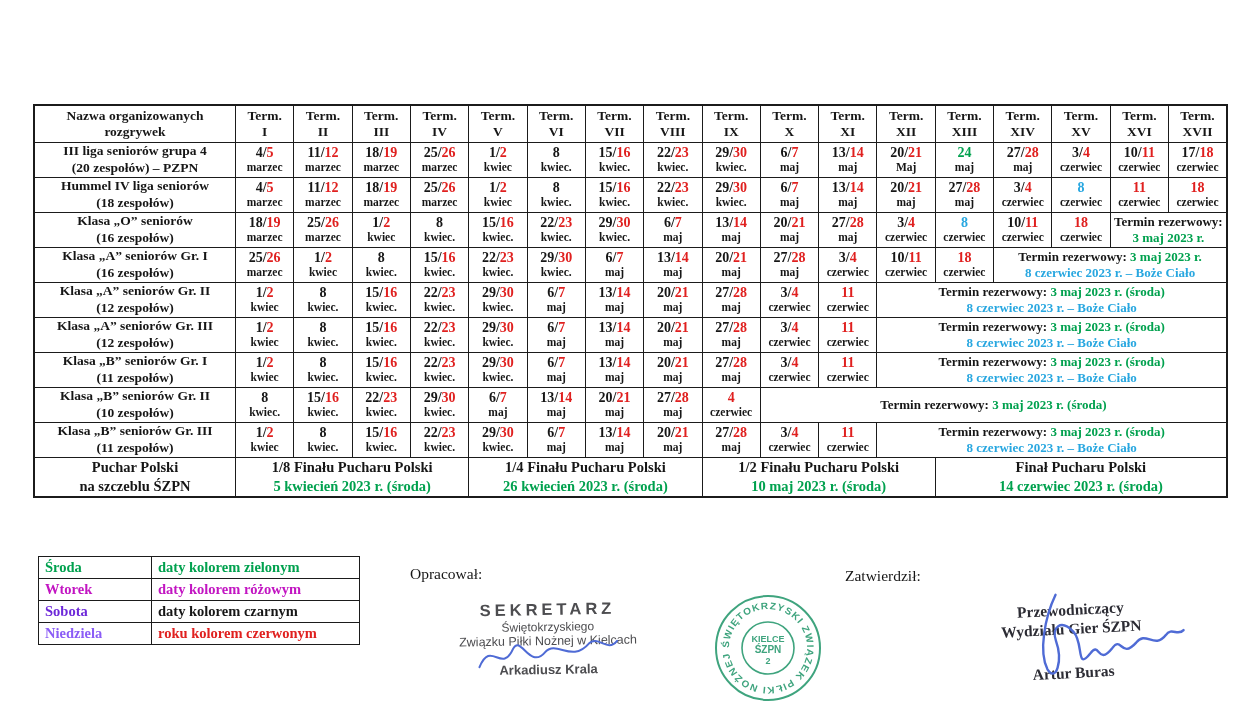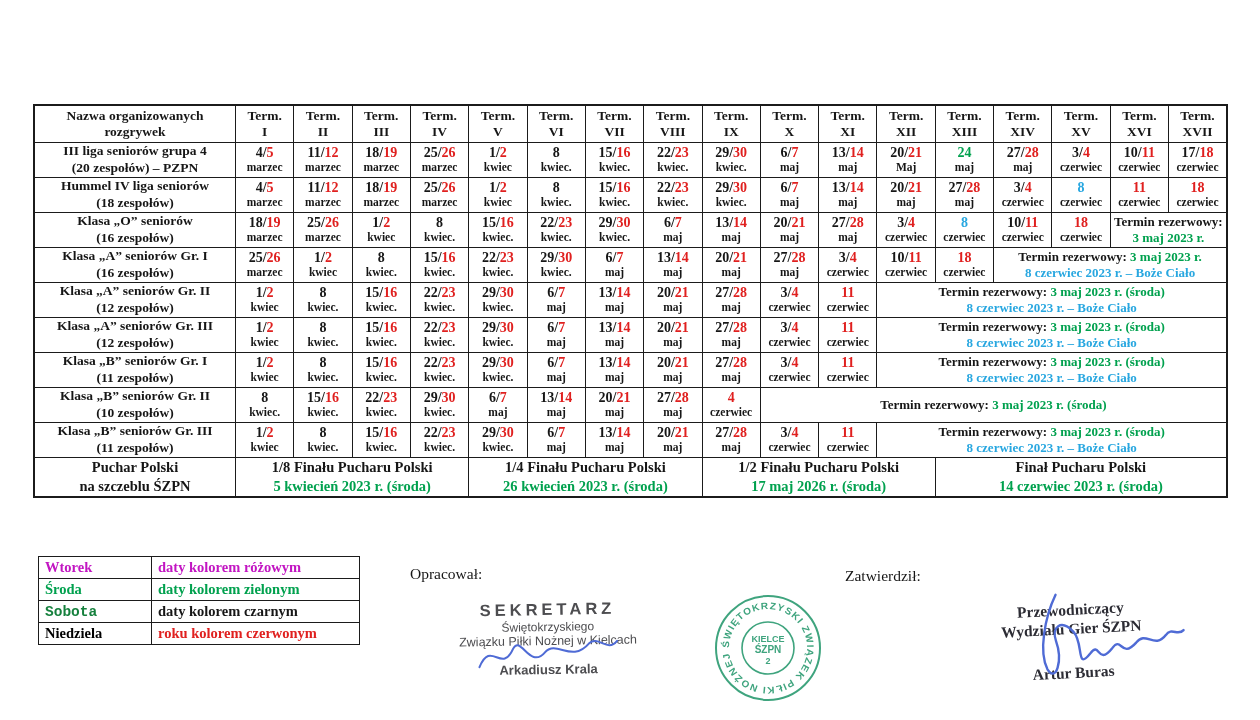--- a/index.html
+++ b/index.html
@@ -687,48 +687,48 @@
             <td class="cup" colspan="4">
               <div class="cup-t">1/8 Finału Pucharu Polski</div>
               <div class="cup-d" style="color: rgb(0, 161, 78);">5 kwiecień 2023 r. (środa)</div>
             </td>
             <td class="cup" colspan="4">
               <div class="cup-t">1/4 Finału Pucharu Polski</div>
               <div class="cup-d" style="color: rgb(0, 161, 78);">26 kwiecień 2023 r. (środa)</div>
             </td>
             <td class="cup" colspan="4">
               <div class="cup-t">1/2 Finału Pucharu Polski</div>
-              <div class="cup-d" style="color: rgb(0, 161, 78);">17 maj 2026 r. (środa)</div>
+              <div class="cup-d" style="color: rgb(0, 161, 78);">10 maj 2023 r. (środa)</div>
             </td>
             <td class="cup" colspan="5">
               <div class="cup-t">Finał Pucharu Polski</div>
               <div class="cup-d" style="color: rgb(0, 161, 78);">14 czerwiec 2023 r. (środa)</div>
             </td>
           </tr>
         </tbody>
     </table>
   </div>
 
   <div id="legend">
     <table class="leg">
       <tbody>
           <tr>
+            <td class="dcol" style="color: rgb(0, 161, 78);">Środa</td>
+            <td class="tcol" style="color: rgb(0, 161, 78);">daty kolorem zielonym</td>
+          </tr>
+          <tr>
             <td class="dcol" style="color: rgb(194, 21, 194);">Wtorek</td>
             <td class="tcol" style="color: rgb(194, 21, 194);">daty kolorem różowym</td>
           </tr>
           <tr>
-            <td class="dcol" style="color: rgb(0, 161, 78);">Środa</td>
-            <td class="tcol" style="color: rgb(0, 161, 78);">daty kolorem zielonym</td>
-          </tr>
-          <tr>
-            <td class="dcol" style="color: #15803d; font-family: Liberation Mono, monospace;">Sobota</td>
+            <td class="dcol" style="color: #6d28d9;">Sobota</td>
             <td class="tcol" style="color: rgb(22, 22, 22);">daty kolorem czarnym</td>
           </tr>
           <tr>
-            <td class="dcol" style="color: #000000;">Niedziela</td>
+            <td class="dcol" style="color: #8b5cf6;">Niedziela</td>
             <td class="tcol" style="color: rgb(224, 32, 31);">roku kolorem czerwonym</td>
           </tr>
         </tbody>
     </table>
   </div>
 
   <div class="plain-label" style="left:410px;top:565px;">Opracował:</div>
 
   <div id="secretary-stamp">
     <div class="s1">SEKRETARZ</div>

